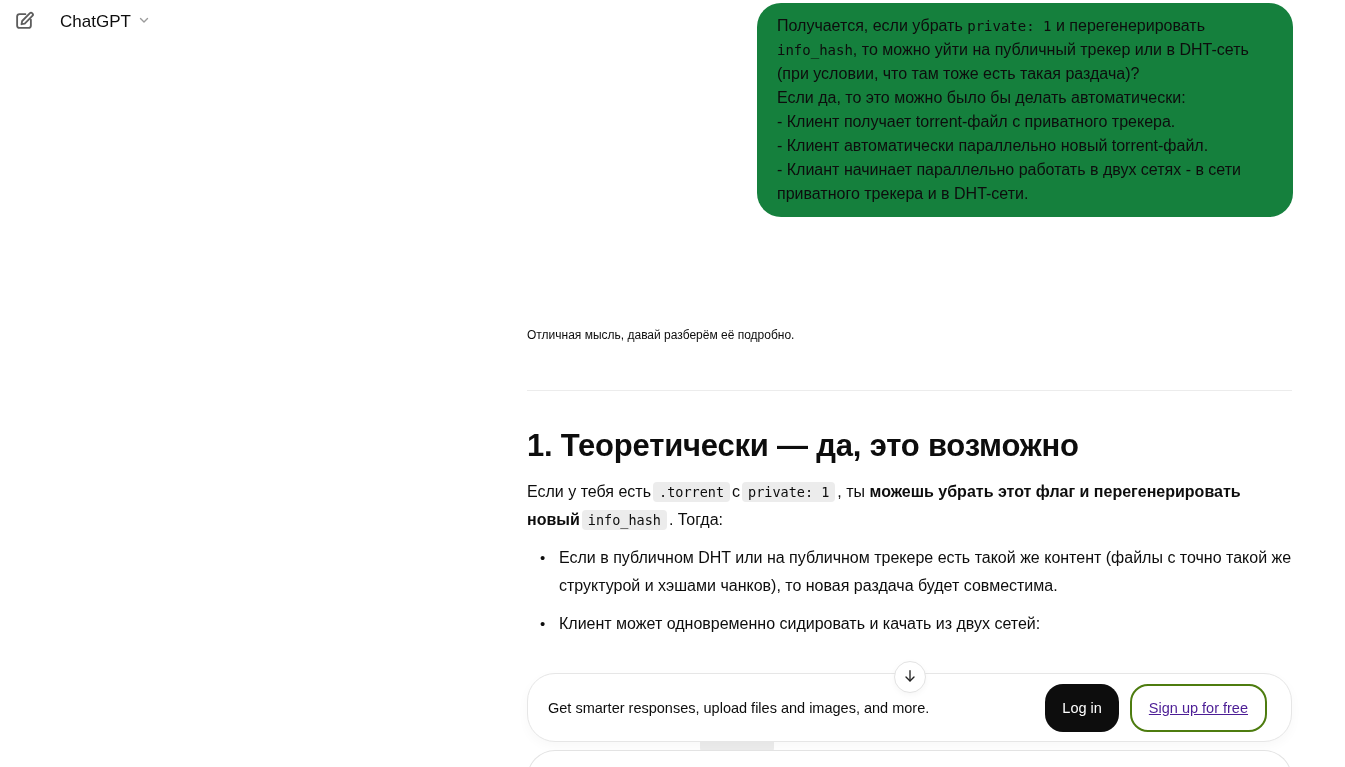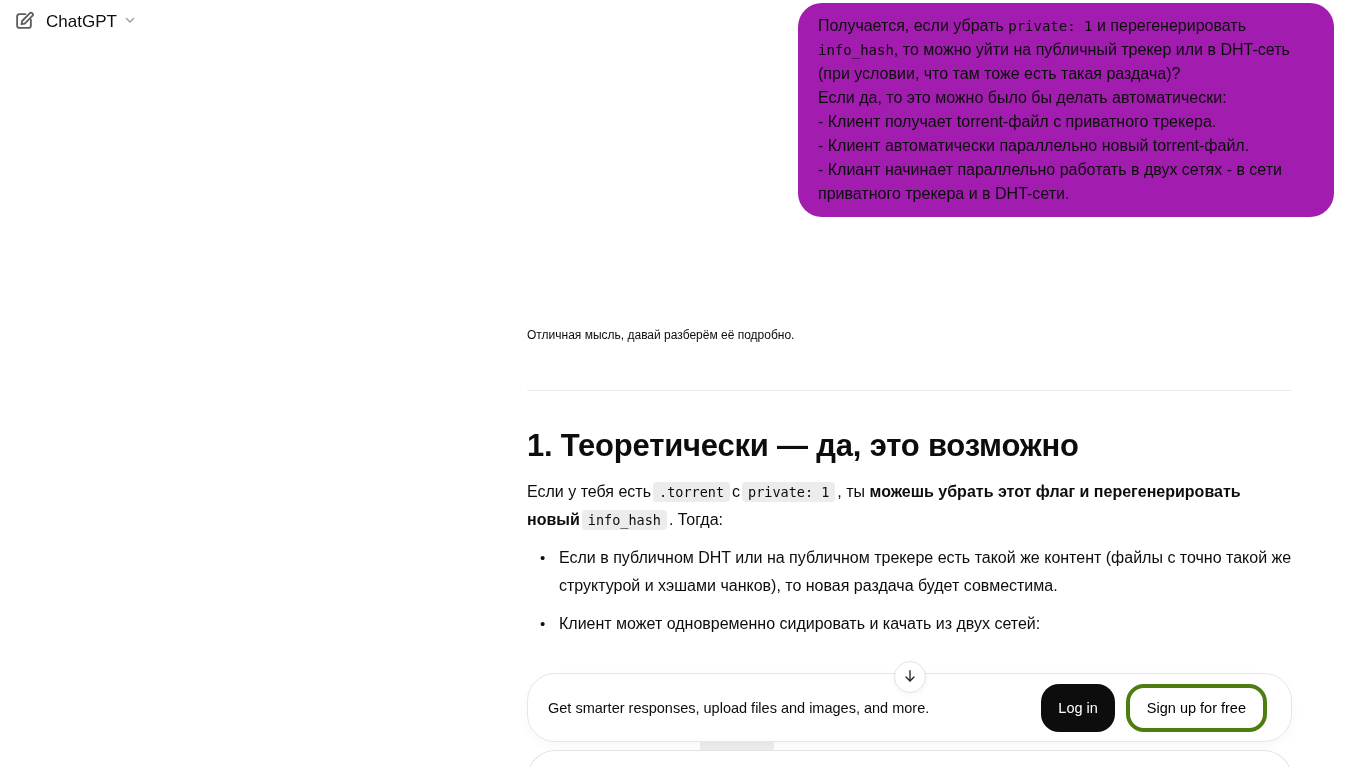--- a/index.html
+++ b/index.html
@@ -17,44 +17,44 @@
   }
 
   
   .header {
     position: absolute;
     top: 0; left: 0;
     height: 44px;
     display: flex;
     align-items: center;
     padding-left: 8px;
-    gap: 0;
+    gap: 14px;
     z-index: 20;
   }
   .icon-btn {
     width: 32px; height: 32px;
     display: flex; align-items: center; justify-content: center;
     border: none; background: transparent; border-radius: 8px;
     cursor: pointer;
   }
   .model-switcher {
     display: flex; align-items: center; gap: 6px;
     border: none; background: transparent;
     font-family: "Liberation Sans", sans-serif;
     font-size: 17px; font-weight: 500; color: #0d0d0d;
     cursor: pointer; padding: 4px 6px; border-radius: 8px;
   }
 
   
   .user-bubble {
     position: absolute;
     top: 3px;
-    left: 798px;
+    left: 757px;
     width: 536px;
-    background: #a21caf;
+    background: #15803d;
     border-radius: 24px;
     padding: 11px 20px;
     font-size: 16px;
     line-height: 24px;
     color: #0d0d0d;
   }
   .user-bubble p + p { }
   .mono {
     font-family: "DejaVu Sans Mono", "Liberation Mono", monospace;
     font-size: 14px;
@@ -165,22 +165,23 @@
     white-space: nowrap;
   }
   .pill-btn.primary {
     background: #0d0d0d;
     color: #ffffff;
     border: none;
     margin-right: 11px;
   }
   .pill-btn.secondary {
     background: #ffffff;
-    color: #000000;
-    border: 4px solid #4d7c0f;
+    color: #4c1d95;
+    border: 2px solid #4d7c0f;
+    text-decoration: underline;
   }
 
   
   .composer-stub {
     position: absolute;
     top: 750px; left: 527px;
     width: 765px; height: 30px;
     background: #ffffff;
     border: 1px solid #e3e3e3;
     border-bottom: none;

